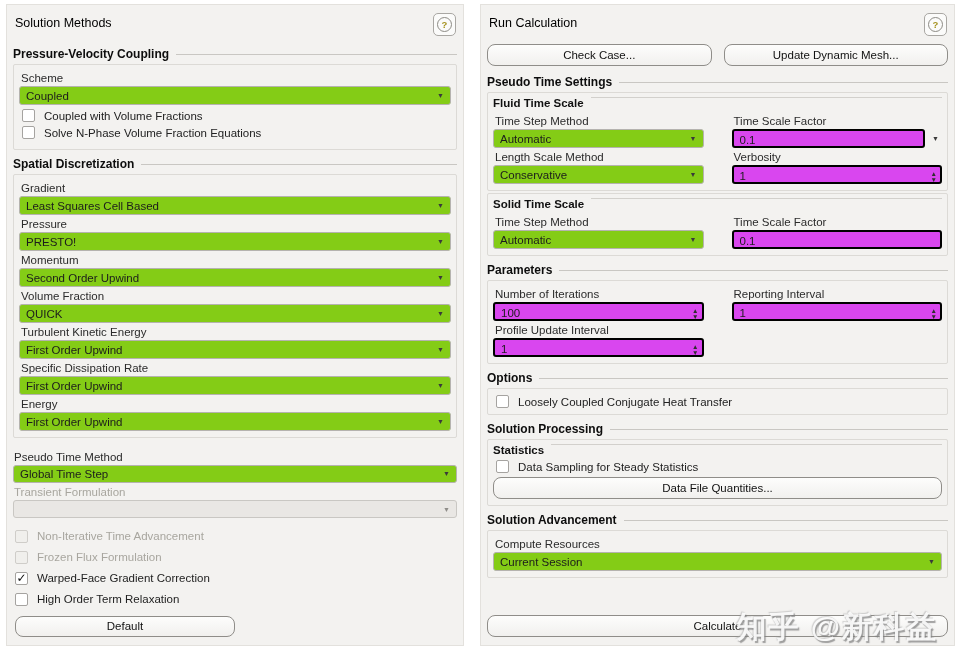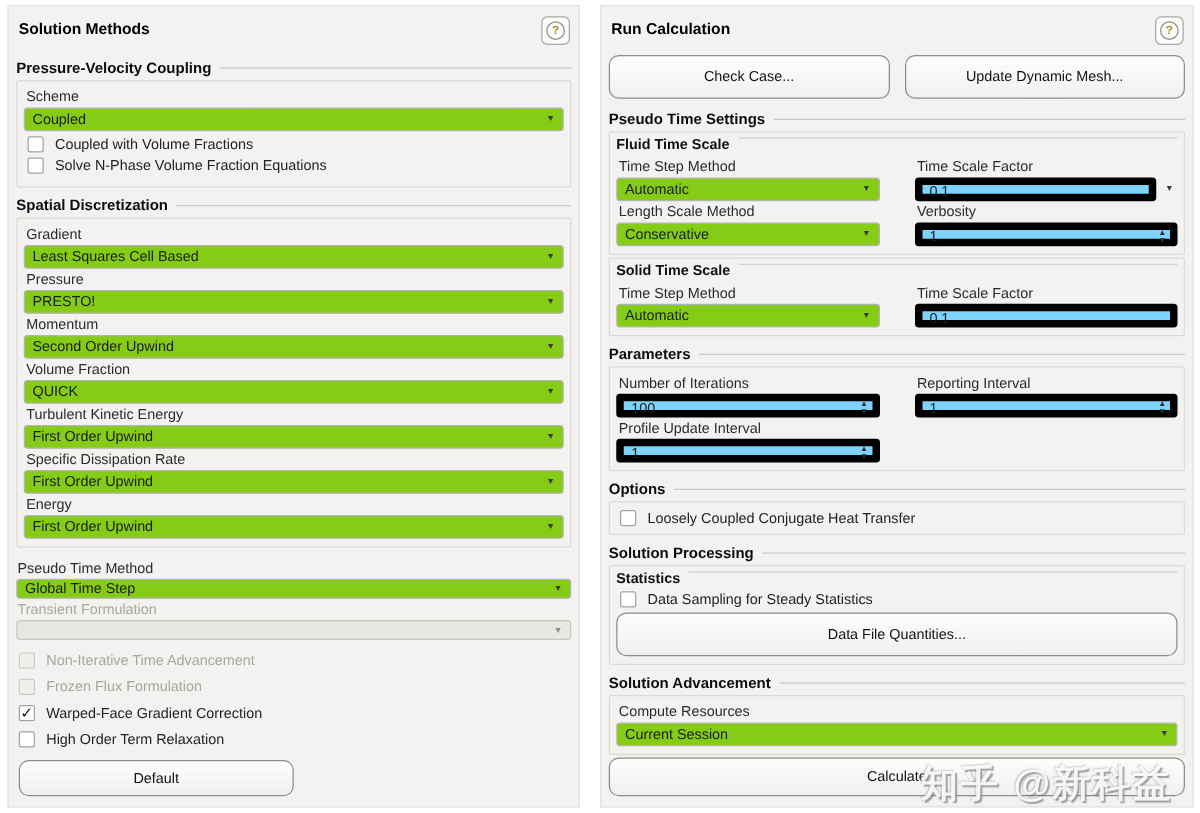--- a/index.html
+++ b/index.html
@@ -11,21 +11,21 @@
   }
   .panel {
     position:absolute; top:4px; height:642px;
     background:#f3f2f0; border:1px solid #e3e1dd;
     display:flex; flex-direction:column; padding:6px 5px 8px 5px;
   }
   .panel-left  { left:6px;   width:458px; }
   .panel-right { left:480px; width:475px; }
 
   .titlebar { display:flex; justify-content:space-between; align-items:flex-start; padding:2px 2px 6px 3px; }
-  .title { font-weight:bold; font-size:12.5px; color:#000; padding-top:3px; }
+  .title { font-weight:normal; font-size:12.5px; color:#000; padding-top:3px; }
   .helpbtn {
     width:23px; height:23px; background:#fbfbfa; border:1px solid #a9a7a3; border-radius:5px;
     display:flex; align-items:center; justify-content:center; cursor:pointer;
   }
   .helpbtn .circ {
     width:15px; height:15px; border:1.4px solid #8d8b85; border-radius:50%;
     display:flex; align-items:center; justify-content:center;
     font-size:9.5px; font-weight:bold; color:#a5921f;
   }
 
@@ -46,42 +46,42 @@
 
   .select {
     height:19px; background:#84cc16; border:1px solid #b5b3af; border-radius:3px;
     display:flex; align-items:center; padding:0 6px; cursor:pointer; position:relative;
   }
   .select .val { flex:1; color:#1c1c1c; overflow:hidden; white-space:nowrap; }
   .select .arr { font-size:7px; color:#3a3a3a; margin-left:4px; }
   .select.dis { background:#e9e7e4; border-color:#c9c7c3; }
 
   .inputbox {
-    height:19px; background:#7dd3fc; border:6px solid #000000; border-radius:3px;
-    display:flex; align-items:flex-start; position:relative;
+    height:19px; background:#d946ef; border:2px solid #000000; border-radius:3px;
+    display:flex; align-items:flex-end; position:relative;
   }
   .inputbox input {
     flex:1; border:none; outline:none; background:transparent;
     font-family:inherit; font-size:11.5px; color:#1c1c1c; padding:0 6px; min-width:0;
   }
   .spin { display:flex; flex-direction:column; justify-content:center; padding-right:3px; cursor:pointer; }
   .spin span { font-size:6.5px; line-height:5.5px; color:#2e2e2e; }
 
   .cbrow { display:flex; align-items:center; margin:4px 2px 4px 3px; cursor:pointer; }
   .cbrow .box {
     width:13px; height:13px; background:#fff; border:1px solid #a5a3a0; border-radius:2px;
     margin-right:9px; display:flex; align-items:center; justify-content:center;
     font-size:12px; font-weight:bold; color:#0c0c0c; line-height:13px; flex:none;
   }
   .cbrow.dis .box { border-color:#cfcdc9; background:#f0efec; }
   .cbrow.dis .cblbl { color:#a8a69f; }
   .cblbl { color:#222; }
 
   .btn {
-    height:35px; background:linear-gradient(#fdfdfc,#f1f0ee);
+    height:22px; background:linear-gradient(#fdfdfc,#f1f0ee);
     border:1px solid #8f8d89; border-radius:8px;
     display:flex; align-items:center; justify-content:center;
     font-size:11.5px; color:#111; cursor:pointer;
   }
 
   .row2 { display:flex; gap:28px; }
   .col { flex:1; min-width:0; }
   .factor-wrap { display:flex; align-items:center; }
   .factor-wrap .inputbox { flex:1; }
   .ext-arr { font-size:7px; color:#3a3a3a; padding:0 3px 0 7px; cursor:pointer; }

